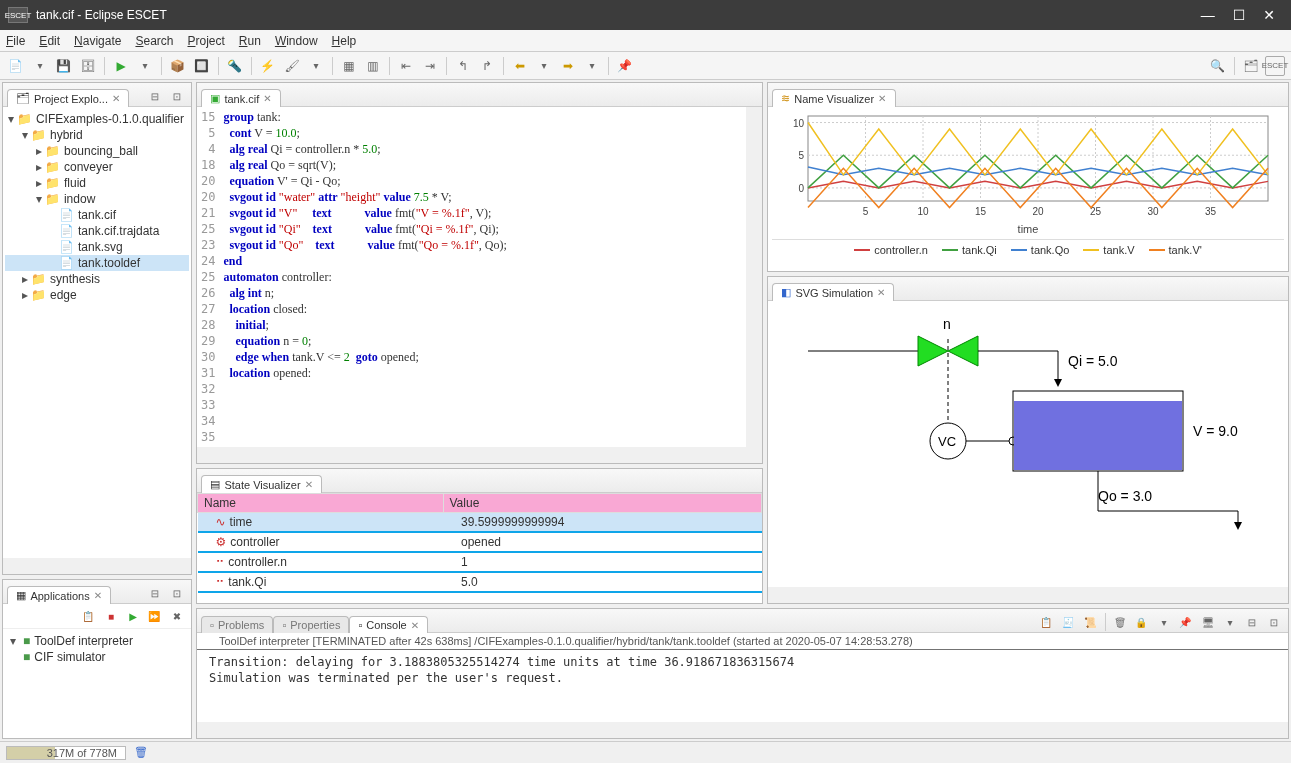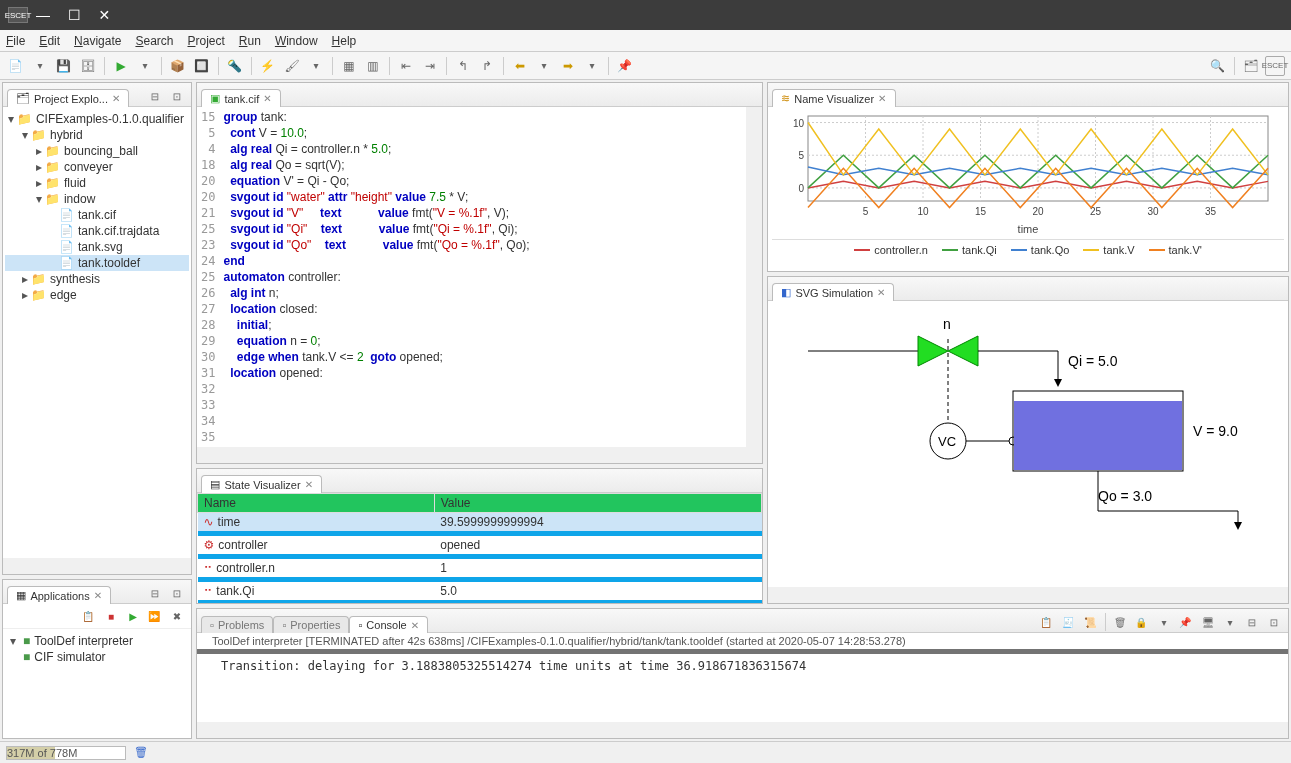--- a/index.html
+++ b/index.html
@@ -32,57 +32,58 @@
 .tree { padding: 4px 2px; font-size: 12px; }
 .tree-row { display: flex; align-items: center; padding: 1px 0; white-space: nowrap; cursor: pointer; }
 .tree-row.sel { background: #cce4f7; }
 .tree-indent { display: inline-block; }
 .twisty { width: 12px; display: inline-block; text-align: center; color: #555; }
 .folder-icon { color: #d4a030; margin-right: 4px; }
 .file-icon { color: #7898c0; margin-right: 4px; }
 
 .editor-gutter { display: flex; }
 .gutter { background: #fff; color: #999; text-align: right; padding: 2px 8px 2px 4px; font-family: Consolas, monospace; font-size: 12px; line-height: 16px; user-select: none; }
-.code { font-family: Liberation Sans, sans-serif; font-size: 12px; line-height: 16px; padding: 2px 0; white-space: pre; flex: 1; }
+.code { font-family: Liberation Serif, serif; font-size: 12px; line-height: 16px; padding: 2px 0; white-space: pre; flex: 1; }
 .kw { color: #0000c0; font-weight: bold; }
 .ty { color: #0000c0; font-weight: bold; }
 .str { color: #c00000; }
 .num { color: #008000; }
 
 .state-table { width: 100%; border-collapse: collapse; font-size: 12px; }
-.state-table th { text-align: left; font-weight: normal; background: #22c55e; border: 1px solid #ddd; padding: 2px 6px; }
-.state-table td { padding: 2px 6px; border-bottom: 5px solid #0ea5e9; }
+.state-table th { text-align: left; font-weight: normal; background: #f9a8d4; border: 1px solid #ddd; padding: 2px 6px; }
+.state-table td { padding: 2px 18px; border-bottom: 2px solid #0ea5e9; }
 .state-table tr.sel td { background: #cce4f7; }
 
 .apps { padding: 4px; }
 .apps-row { display: flex; align-items: center; gap: 4px; padding: 1px 0; }
 
 .plot-area { padding: 4px; }
 .legend { display: flex; justify-content: center; gap: 14px; font-size: 11px; padding: 4px; border-top: 1px solid #ddd; margin-top: 4px; }
 .legend-item { display: flex; align-items: center; gap: 4px; }
 .legend-sw { width: 16px; height: 2px; }
 
 .svg-vis { display: flex; justify-content: center; align-items: flex-start; padding: 10px; }
 
-.console-body { font-family: Consolas, monospace; font-size: 12px; padding: 4px 24px; line-height: 16px; }
-.console-header { font-size: 11px; color: #555; padding: 2px 15px; border-bottom: 5px solid #737373; }
+.console-body { font-family: Consolas, monospace; font-size: 12px; padding: 4px 12px; line-height: 16px; }
+.console-header { font-size: 11px; color: #555; padding: 2px 22px; border-bottom: 1px solid #737373; }
 
 .statusbar { position: absolute; bottom: 0; left: 0; right: 0; height: 22px; background: #f0f0f0; border-top: 1px solid #ccc; display: flex; align-items: center; padding: 0 6px; font-size: 11px; color: #555; gap: 8px; }
 .mem-bar { width: 120px; height: 14px; border: 1px solid #bbb; position: relative; background: #fff; }
 .mem-fill { position: absolute; left: 0; top: 0; bottom: 0; background: #d4cfa8; }
 
 .vsb { width: 16px; background: #f0f0f0; }
 .hsb { height: 16px; background: #f0f0f0; }
 .small-icon { font-size: 10px; }
 </style>
 </head>
 <body>
 
 <div class="titlebar">
   <div class="icon-box">ESCET</div>
+  <div class="titlebar-title">tank.cif - Eclipse ESCET</div>
   <div class="win-controls">
     <span>—</span>
     <span>☐</span>
     <span>✕</span>
   </div>
 </div>
 
 <div class="menubar" id="menubar">
     <span><u>F</u>ile</span>
     <span><u>E</u>dit</span>
@@ -468,25 +469,26 @@
           <span class="tool-icon small-icon">📌</span>
           <span class="tool-icon small-icon">🖥</span>
           <span class="tool-icon small-icon">▾</span>
           <span class="tool-icon small-icon">⊟</span>
           <span class="tool-icon small-icon">⊡</span>
         </div>
       </div>
       <div class="console-header">ToolDef interpreter [TERMINATED after 42s 638ms] /CIFExamples-0.1.0.qualifier/hybrid/tank/tank.tooldef (started at 2020-05-07 14:28:53.278)</div>
       <div class="view-body console-body" id="console-body">
           <div>Transition: delaying for 3.1883805325514274 time units at time 36.918671836315674</div>
+          <div>Simulation was terminated per the user's request.</div>
         </div>
       <div class="hsb"></div>
     </div>
   </div>
 </div>
 
 <div class="statusbar">
   <div class="mem-bar">
     <div class="mem-fill" id="mem-fill" style="width: 41%;"></div>
-    <div style="position:absolute;left:0;right:8px;text-align:left;line-height:13px">317M of 778M</div>
+    <div style="position:absolute;left:0;right:8px;text-align:right;line-height:13px">317M of 778M</div>
   </div>
   <span style="color:#36c">🗑</span>
 </div>
 
 </body></html>

